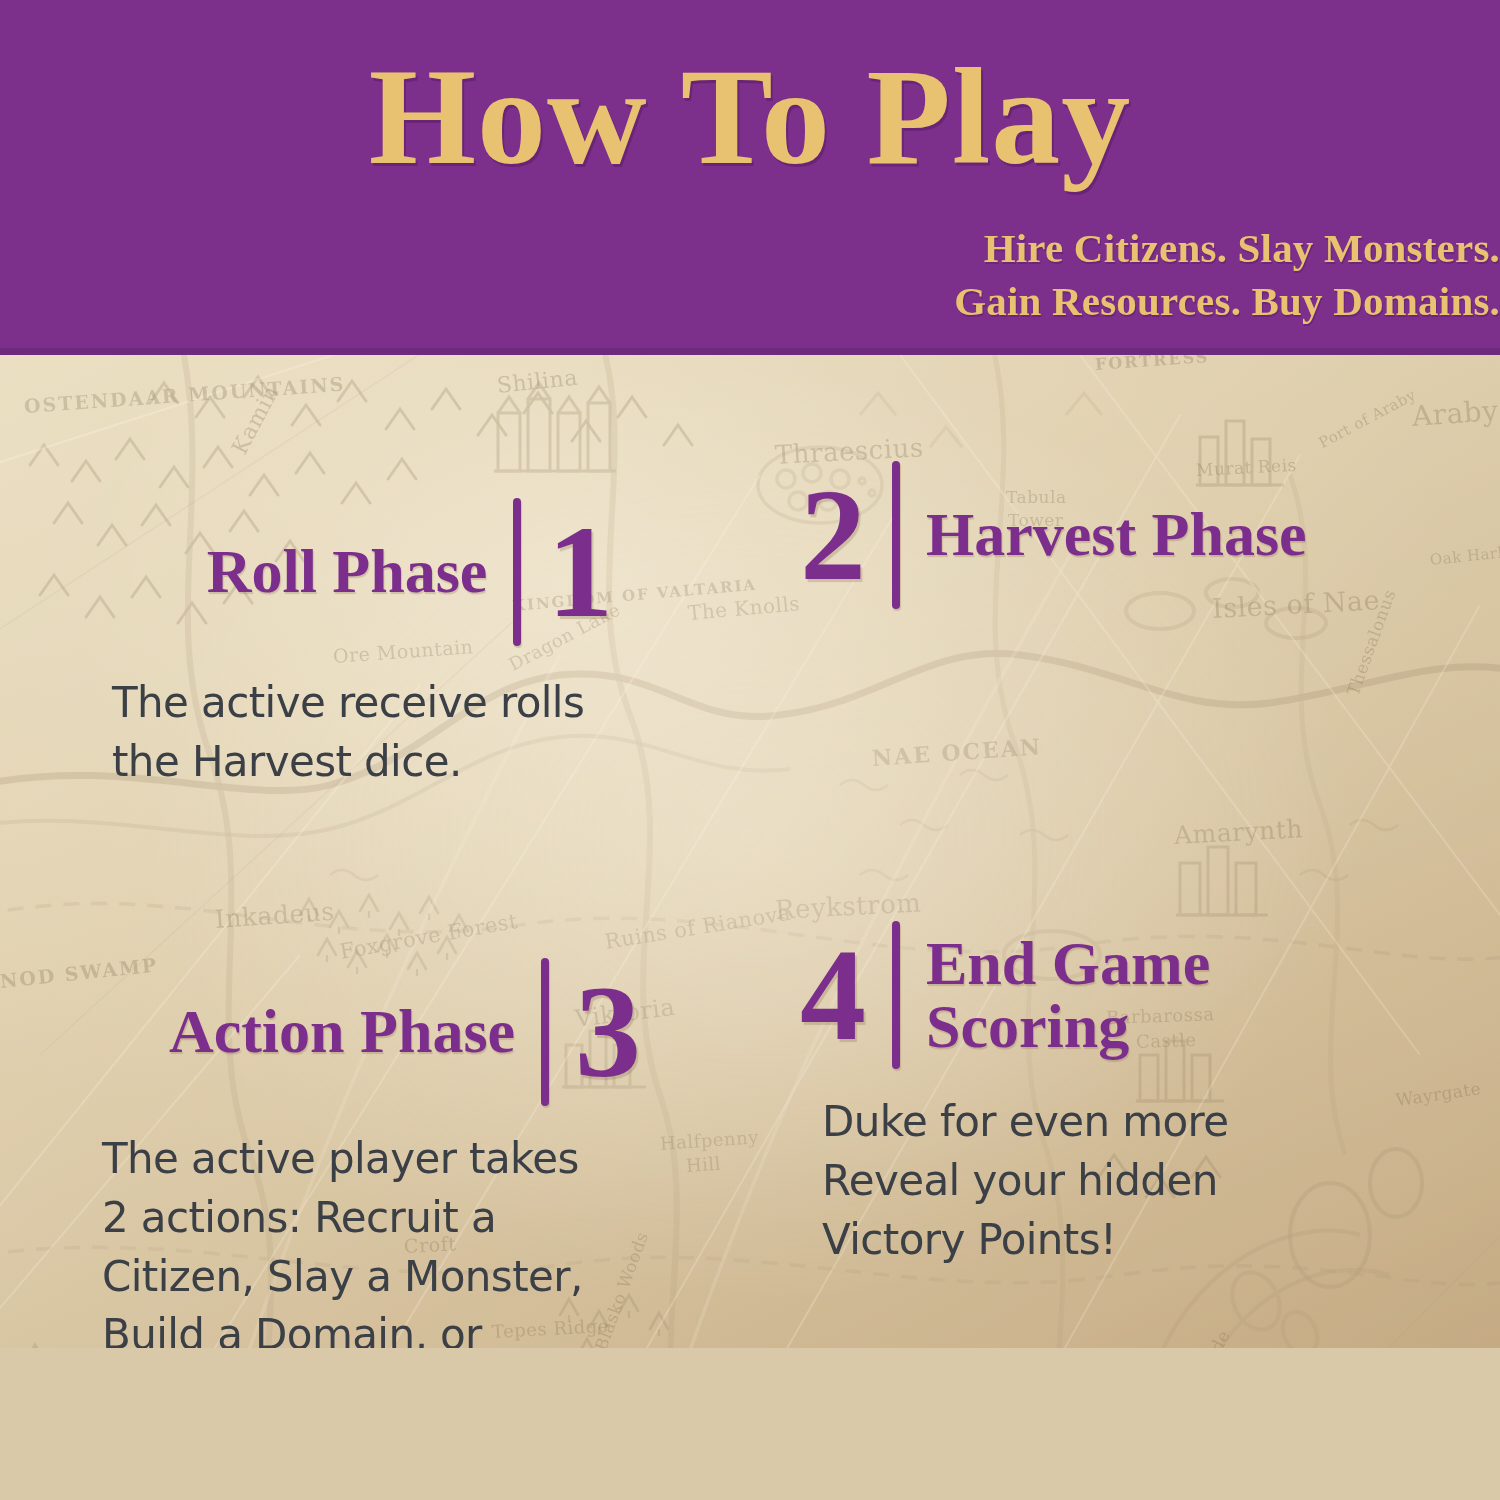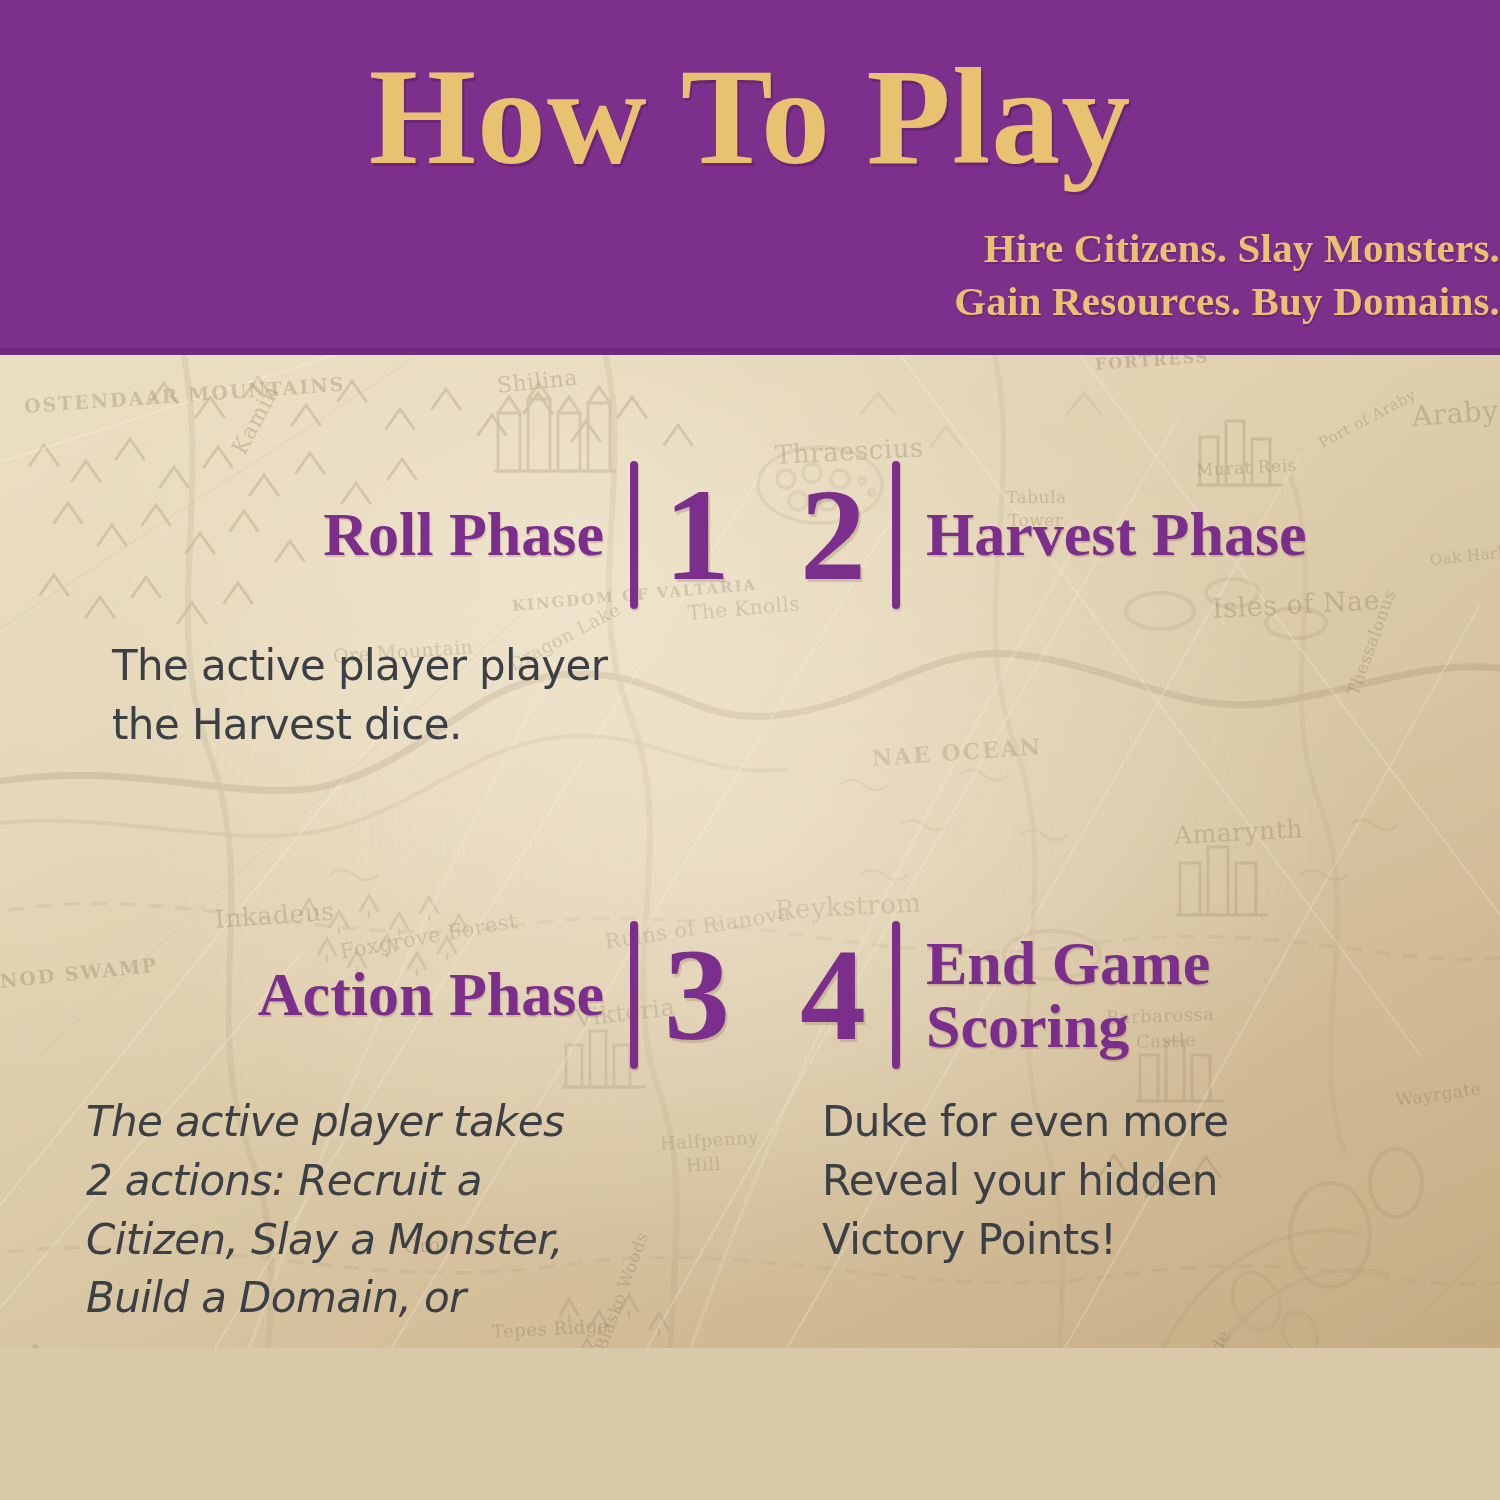--- a/index.html
+++ b/index.html
@@ -115,21 +115,21 @@
   .cell-2 { left: 800px; top: 100px; width: 640px; }
   .cell-3 { left: 80px;  top: 560px; width: 650px; }
   .cell-4 { left: 800px; top: 560px; width: 640px; }
 
   
   .head-row {
     display: flex;
     align-items: center;
     height: 160px;
   }
-  .head-row.right-align { justify-content: flex-end; }
+  .head-row.right-align { justify-content: center; margin-top: 37px; }
   .head-row.left-align  { justify-content: flex-start; }
 
   .phase-name {
     font-family: "Liberation Serif", "DejaVu Serif", serif;
     font-weight: bold;
     font-size: 62px;
     line-height: 1.02;
     color: #7C2E8C;
     letter-spacing: 0px;
     text-shadow: 1px 2px 1px rgba(120,95,60,0.25);
@@ -164,21 +164,21 @@
     font-size: 42px;
     line-height: 1.40;
     color: #3B3F46;
     letter-spacing: -0.6px;
     font-weight: 400;
   }
   .body-text .ln { display: block; white-space: nowrap; }
 
   .p1 { margin-top: 22px; margin-left: 22px; }
   .p2 { margin-top: 22px; margin-left: 22px; }
-  .p3 { margin-top: 18px; margin-left: 6px; font-style: italic; }
+  .p3 { margin-top: 18px; margin-left: 22px; }
   .p4 { margin-top: 18px; margin-left: 22px; }
 
   
   .place {
     position: absolute;
     font-family: "DejaVu Serif", serif;
     color: #8A7655;
     opacity: 0.38;
     white-space: nowrap;
     letter-spacing: 0.5px;
@@ -461,21 +461,21 @@
 
     <div class="cell cell-1">
       <div class="head-row right-align">
         <div class="phase-name">Roll Phase</div>
         <div class="gap-a"></div>
         <div class="divider"></div>
         <div class="gap-b"></div>
         <div class="phase-num">1</div>
       </div>
       <div class="body-text p1">
-        <span class="ln">The active player player</span>
+        <span class="ln">The active receive rolls</span>
         <span class="ln">the Harvest dice.</span>
       </div>
     </div>
 
     <div class="cell cell-2">
       <div class="head-row left-align">
         <div class="phase-num">2</div>
         <div class="gap-b"></div>
         <div class="divider"></div>
         <div class="gap-a"></div>

